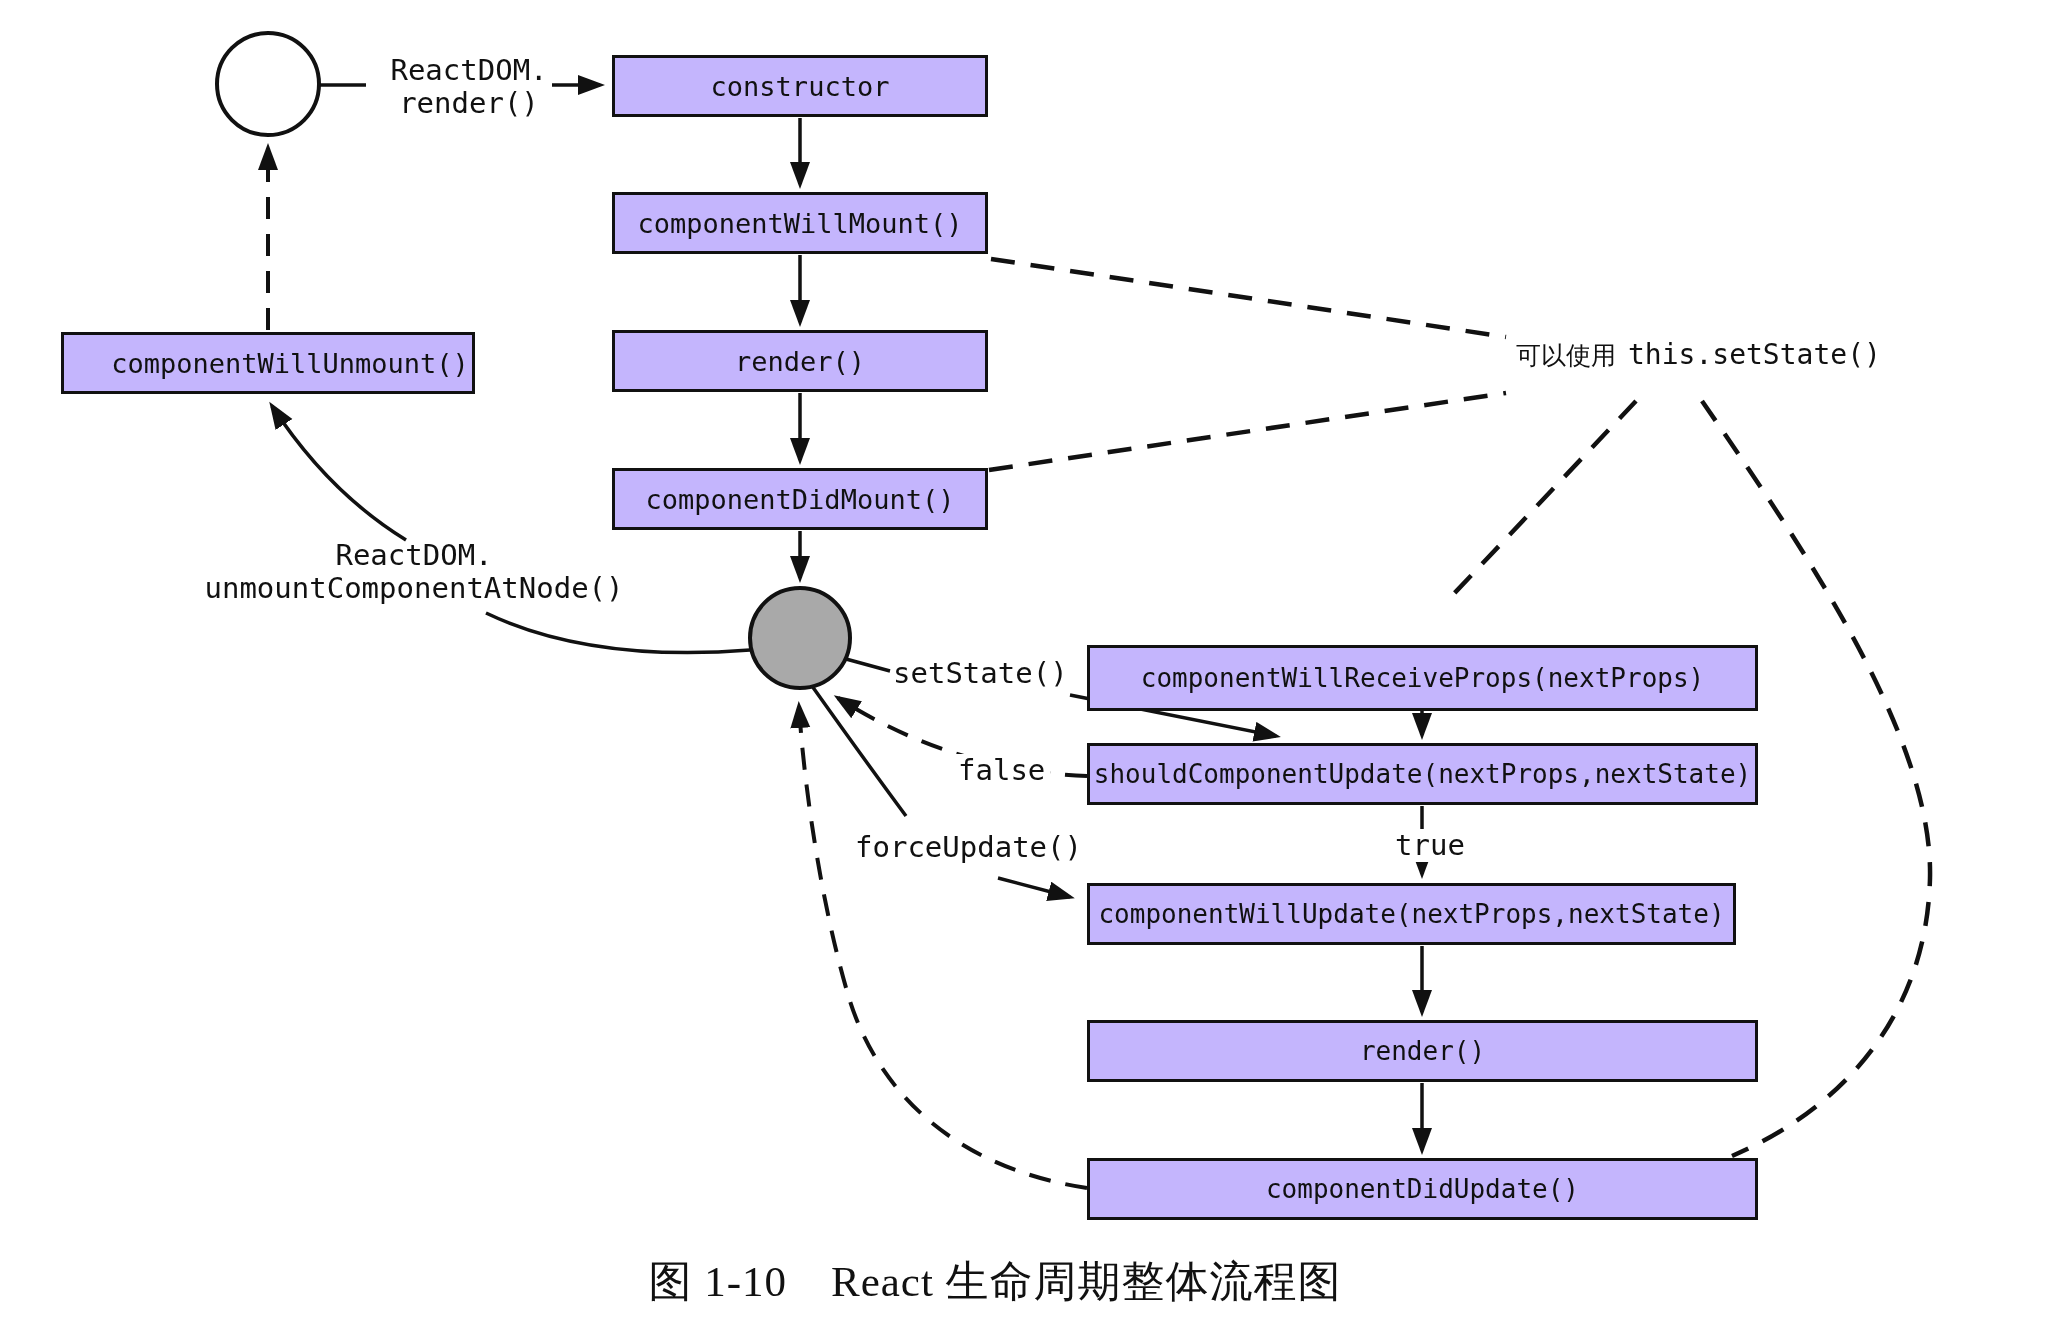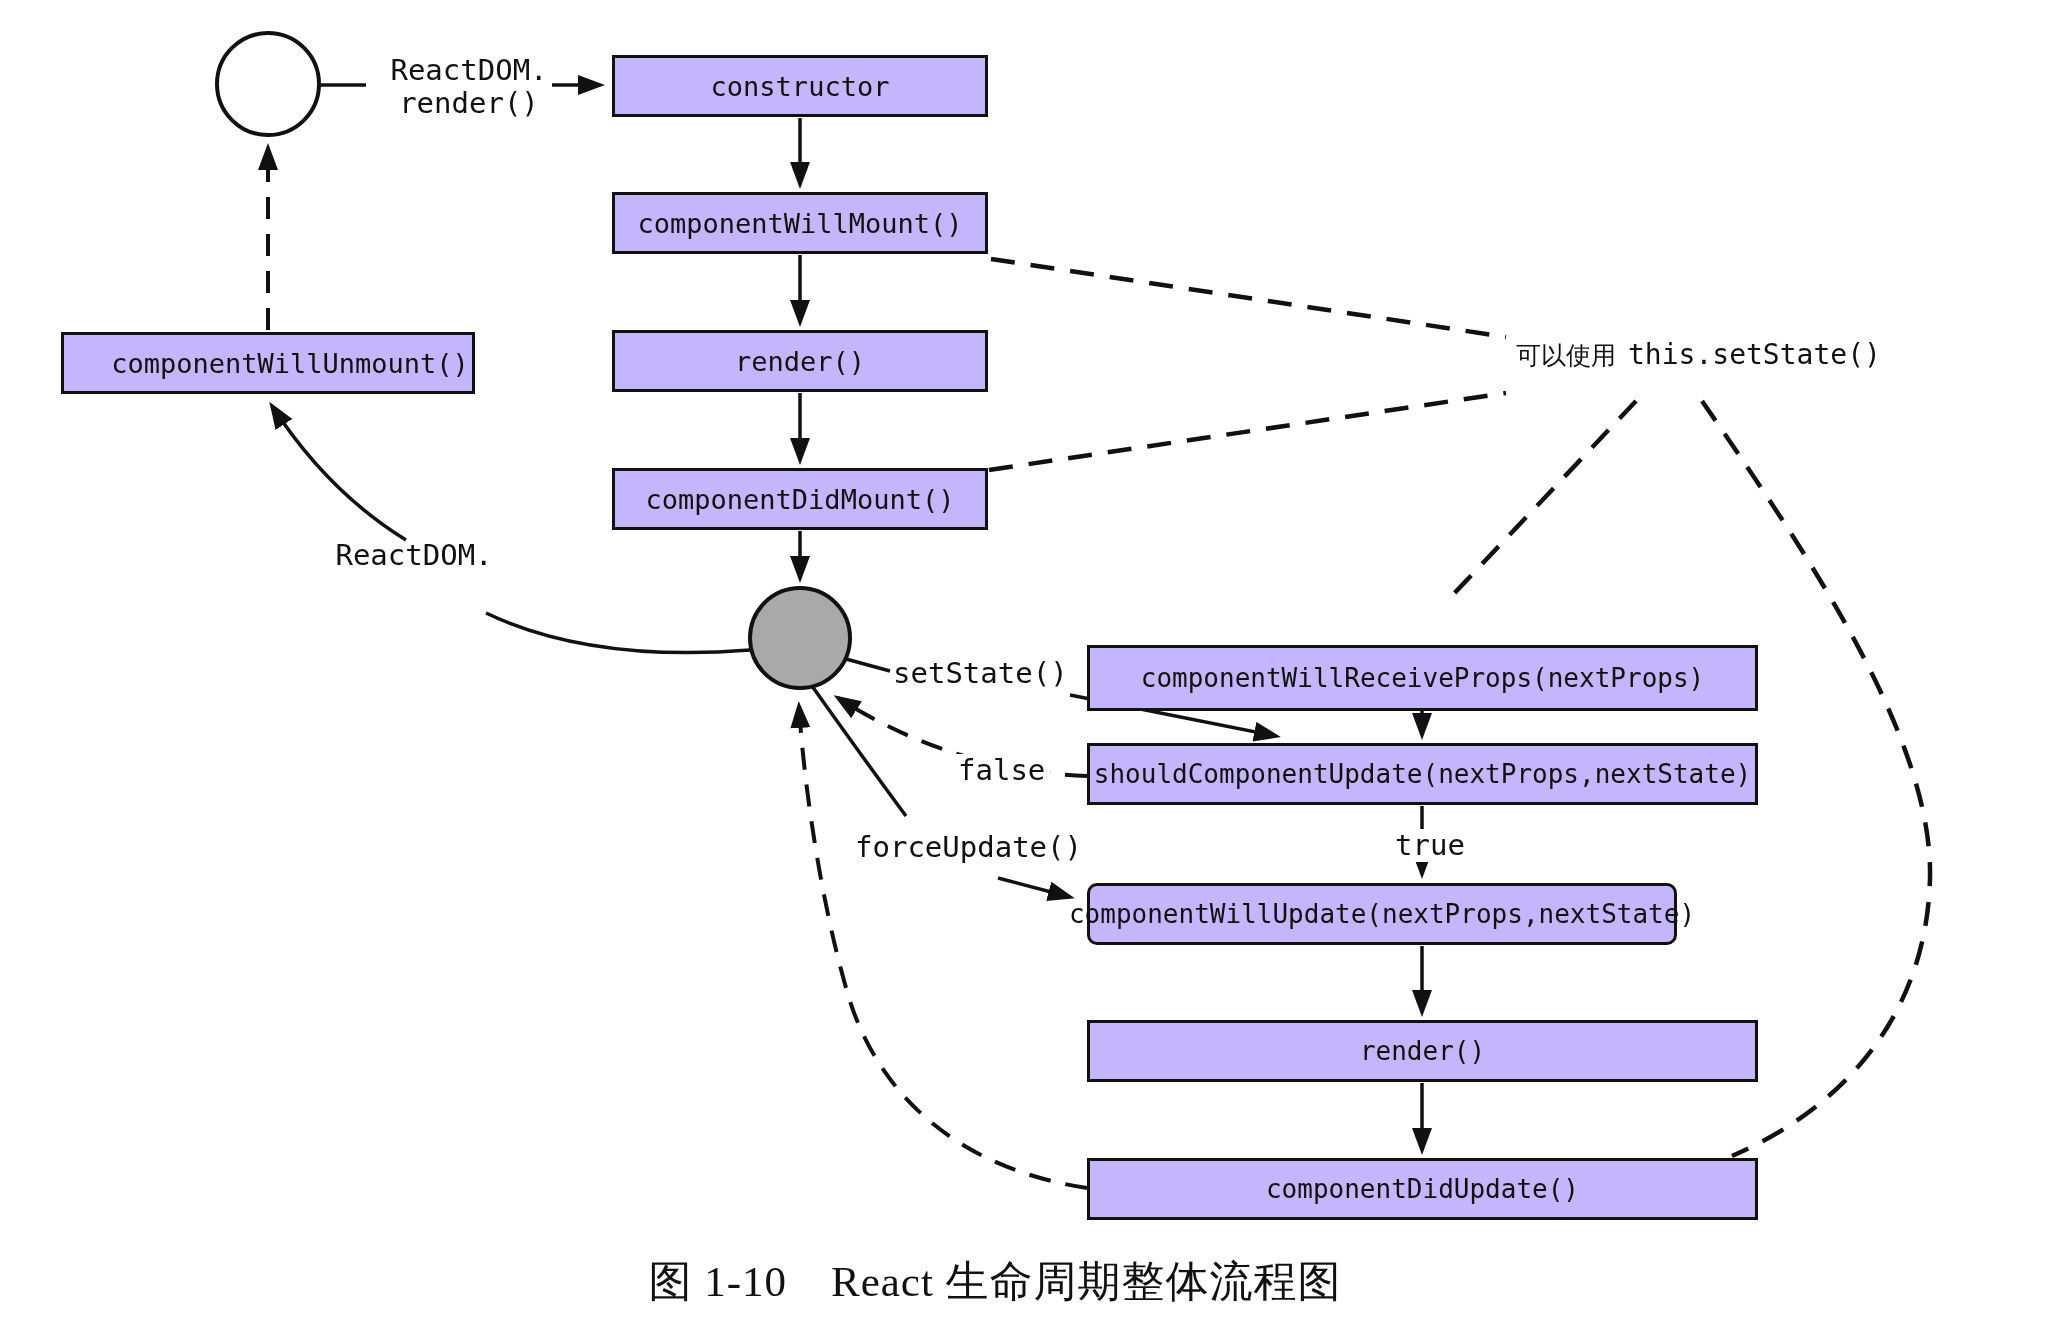--- a/index.html
+++ b/index.html
@@ -103,31 +103,32 @@
 
   <div class="box" style="left:612px; top:55px; width:376px; height:62px;">constructor</div>
   <div class="box" style="left:612px; top:192px; width:376px; height:62px;">componentWillMount()</div>
   <div class="box" style="left:612px; top:330px; width:376px; height:62px;">render()</div>
   <div class="box" style="left:612px; top:468px; width:376px; height:62px;">componentDidMount()</div>
 
   <div class="box" style="left:61px; top:332px; width:414px; height:62px;padding-left:44px;">componentWillUnmount()</div>
 
   <div class="box wide" style="left:1087px; top:605px; width:671px; height:66px;margin-top:40px;">componentWillReceiveProps(nextProps)</div>
   <div class="box wide" style="left:1087px; top:743px; width:671px; height:62px;">shouldComponentUpdate(nextProps,nextState)</div>
-  <div class="box wide" style="left:1087px; top:883px; width:590px; height:62px;border-radius:10px;">componentWillUpdate(nextProps,nextState)</div>
+  <div class="box wide" style="left:1087px; top:883px; width:649px; height:62px;">componentWillUpdate(nextProps,nextState)</div>
   <div class="box wide" style="left:1087px; top:1020px; width:671px; height:62px;">render()</div>
   <div class="box wide" style="left:1087px; top:1158px; width:671px; height:62px;">componentDidUpdate()</div>
 
   <div class="lbl center" style="left:378px; top:54px; width:182px;">
     <div>ReactDOM.</div>
     <div>render()</div>
   </div>
 
   <div class="lbl center" style="left:195px; top:539px; width:438px;">
     <div>ReactDOM.</div>
+    <div>unmountComponentAtNode()</div>
   </div>
 
   <div class="lbl" style="left:893px; top:657px;">setState()</div>
 
   <div class="lbl onwire" style="left:953px; top:754px;">false</div>
 
   <div class="lbl" style="left:855px; top:831px;">forceUpdate()</div>
 
   <div class="lbl onwire" style="left:1390px; top:829px;">true</div>
 

